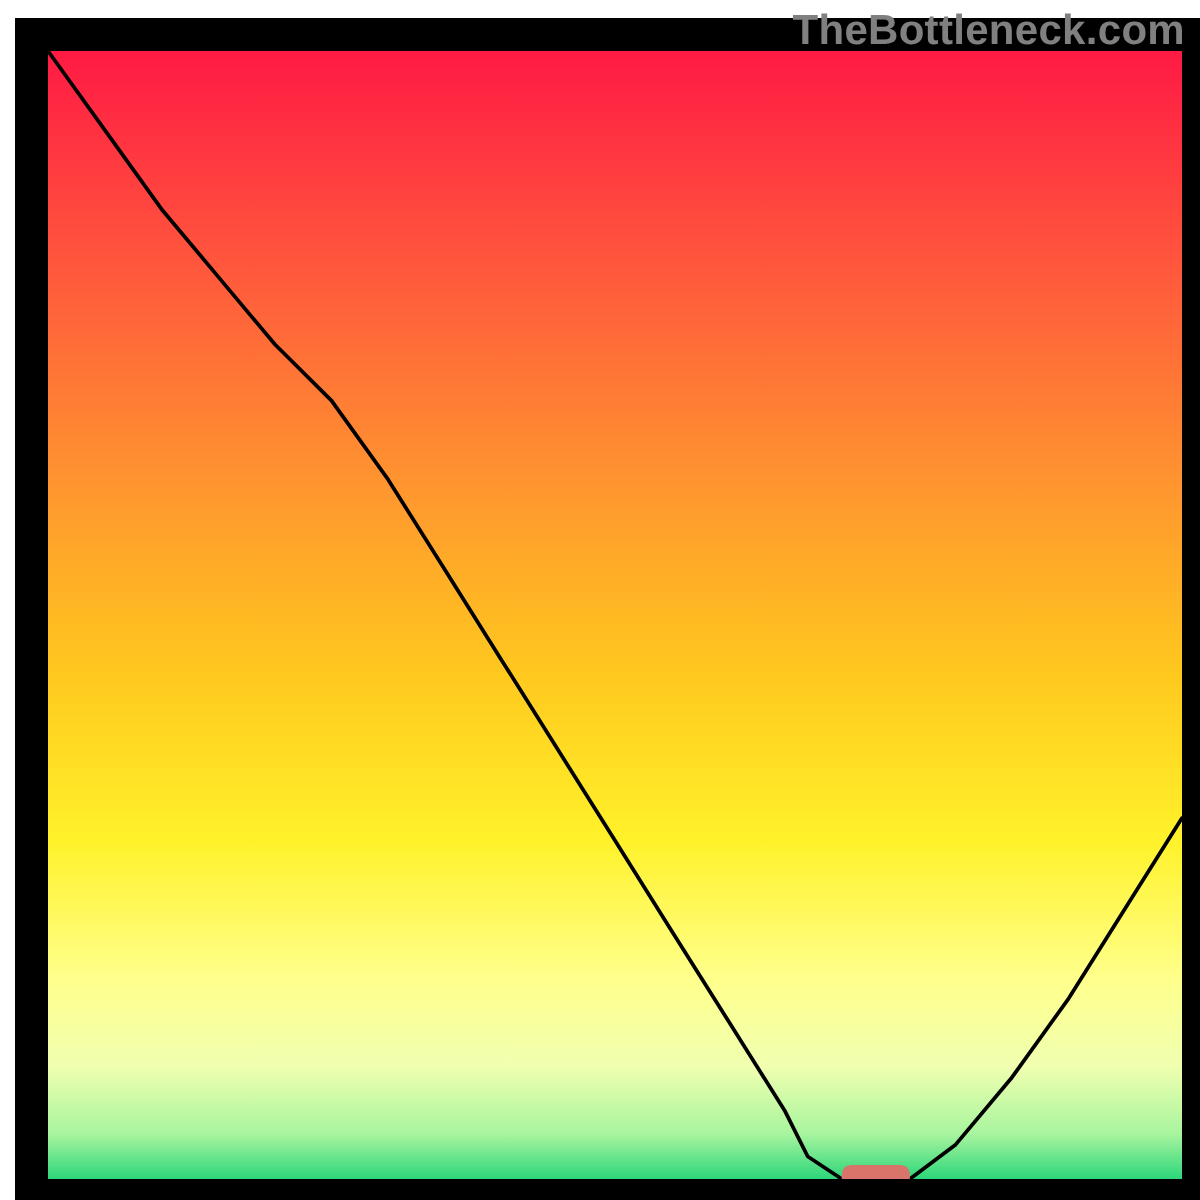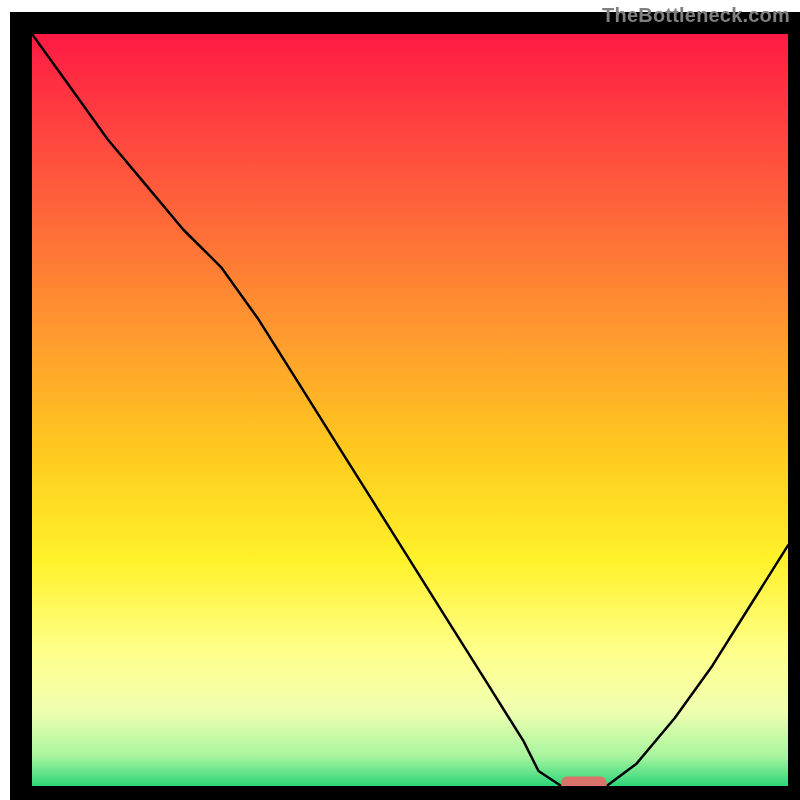--- a/index.html
+++ b/index.html
@@ -12,21 +12,21 @@
   }
   .chart-container {
     position: relative;
     width: 800px;
     height: 800px;
   }
   .watermark {
     position: absolute;
     top: 4px;
     right: 10px;
-    font-size: 20px;
+    font-size: 28px;
     font-weight: bold;
     color: #808080;
     letter-spacing: 0.2px;
     z-index: 10;
   }
   svg.plot {
     position: absolute;
     top: 0;
     left: 0;
     width: 800px;

